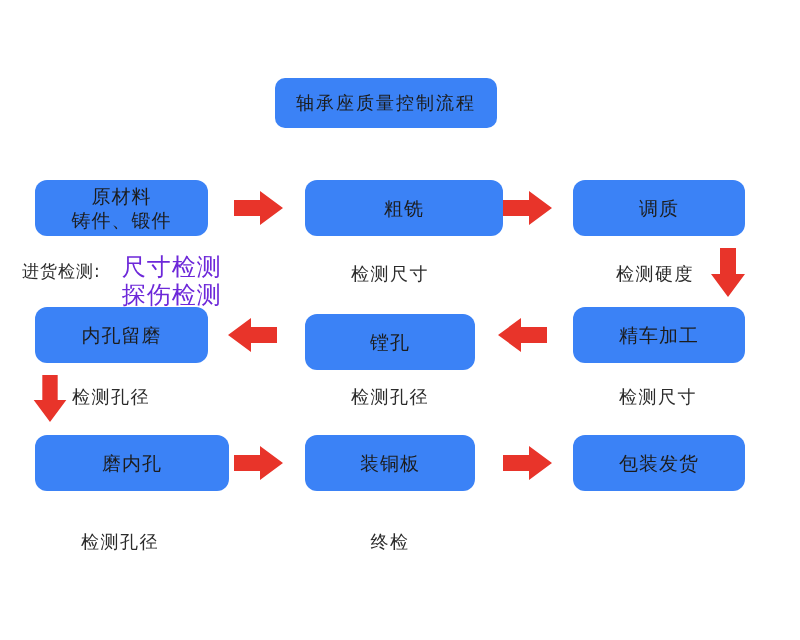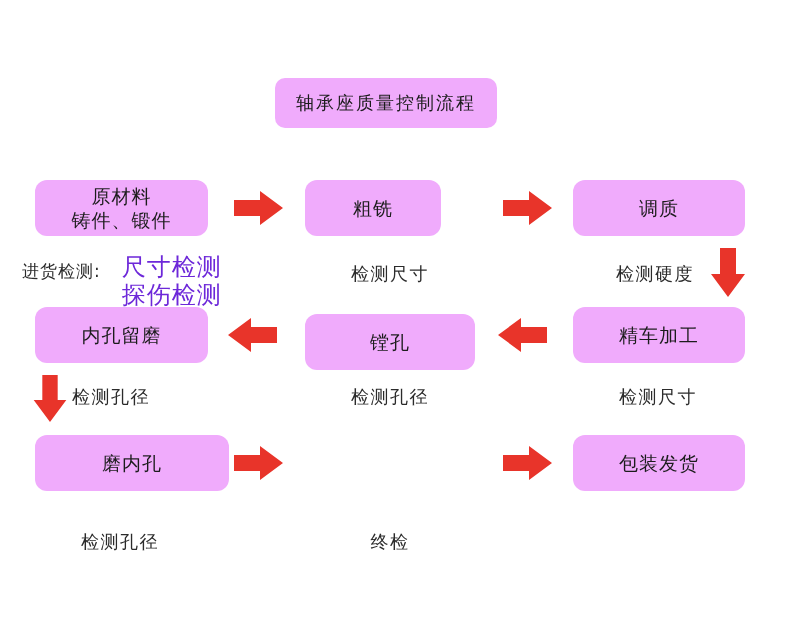--- a/index.html
+++ b/index.html
@@ -15,21 +15,21 @@
   }
   #canvas {
     position: relative;
     width: 800px;
     height: 640px;
   }
 
   
   .node {
     position: absolute;
-    background: #f0abfc;
+    background: #3b82f6;
     border-radius: 12px;
     display: flex;
     align-items: center;
     justify-content: center;
     text-align: center;
     color: #1c1c1c;
     font-size: 19px;
     line-height: 1.28;
     letter-spacing: 1px;
     box-sizing: border-box;
@@ -96,21 +96,21 @@
 
   <div class="node title-node" style="left:275px; top:78px; width:222px; height:50px;">
     <span class="node-text">轴承座质量控制流程</span>
   </div>
 
   <div class="node" style="left:35px; top:180px; width:173px; height:56px;">
     <span class="node-text">原材料
 铸件、锻件</span>
   </div>
 
-  <div class="node" style="left:305px; top:180px; width:136px; height:56px;">
+  <div class="node" style="left:305px; top:180px; width:198px; height:56px;">
     <span class="node-text">粗铣</span>
   </div>
 
   <div class="node" style="left:573px; top:180px; width:172px; height:56px;">
     <span class="node-text">调质</span>
   </div>
 
   <div class="arrow" style="left:234px; top:190px;">
     <svg width="50" height="36" viewBox="0 0 50 36">
       <polygon points="0,10 26,10 26,1 49,18 26,35 26,26 0,26" fill="#e8342a"></polygon>
@@ -172,20 +172,23 @@
   <div class="caption" style="left:72px; top:385px;">检测孔径</div>
 
   <div class="caption center" style="left:390px; top:385px;">检测孔径</div>
 
   <div class="caption center" style="left:658px; top:385px;">检测尺寸</div>
 
   <div class="node" style="left:35px; top:435px; width:194px; height:56px;">
     <span class="node-text">磨内孔</span>
   </div>
 
+  <div class="node" style="left:305px; top:435px; width:170px; height:56px;">
+    <span class="node-text">装铜板</span>
+  </div>
 
   <div class="node" style="left:573px; top:435px; width:172px; height:56px;">
     <span class="node-text">包装发货</span>
   </div>
 
   <div class="arrow" style="left:234px; top:445px;">
     <svg width="50" height="36" viewBox="0 0 50 36">
       <polygon points="0,10 26,10 26,1 49,18 26,35 26,26 0,26" fill="#e8342a"></polygon>
     </svg>
   </div>

